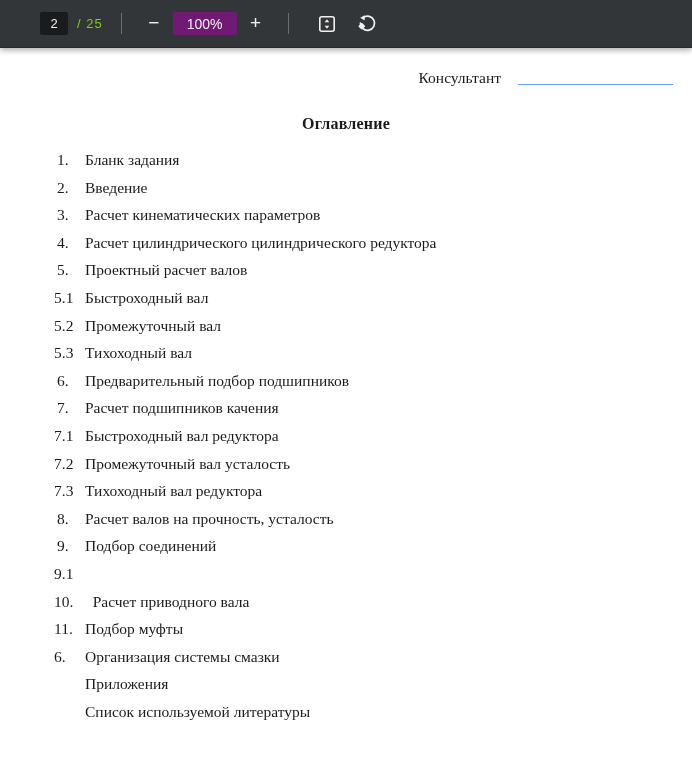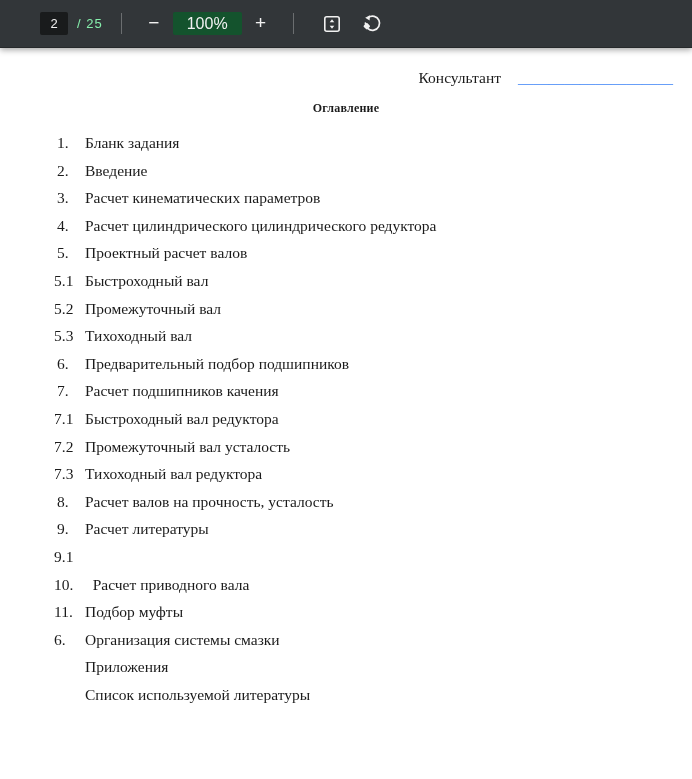--- a/index.html
+++ b/index.html
@@ -28,21 +28,21 @@
     background: #191b1c;
     border: none;
     border-radius: 2px;
     color: #f1f1f1;
     font-family: "Liberation Sans", sans-serif;
     font-size: 13px;
     text-align: center;
     outline: none;
   }
   .page-total {
-    color: #86efac;
+    color: #84cc16;
     font-size: 13px;
     margin-left: 9px;
     letter-spacing: 1px;
     white-space: nowrap;
   }
   .tb-sep {
     width: 1px;
     height: 21px;
     background: rgba(255,255,255,0.28);
     margin: 0 18px;
@@ -57,24 +57,24 @@
     border: none;
     color: #f1f1f1;
     cursor: pointer;
     border-radius: 50%;
     flex: none;
   }
   .glyph-btn { font-size: 19px; line-height: 1; font-weight: 400; padding-bottom: 2px; }
   .zoom-box {
     min-width: 51px;
     height: 23px;
-    background: #14532d;
+    background: #701a75;
     border-radius: 2px;
     color: #f1f1f1;
-    font-size: 16px;
+    font-size: 14px;
     display: flex;
     align-items: center;
     justify-content: center;
     margin: 0 5px;
     padding: 0 14px;
   }
   .icon-btn { margin: 0 6px; }
 
   
   .page {
@@ -94,24 +94,24 @@
     height: 24px;
   }
   .consultant-label { white-space: nowrap; }
   .signature-line {
     margin-left: 17px;
     letter-spacing: 0;
     white-space: nowrap;
     color: #3b82f6;
   }
   .doc-title {
-    margin-top: 8px;
+    margin-top: 22px;
     text-align: center;
     font-weight: bold;
-    font-size: 12px;
+    font-size: 16px;
     letter-spacing: 0.2px;
   }
   .toc {
     margin-top: 13px;
   }
   .toc-row {
     display: flex;
     align-items: baseline;
     line-height: 27.6px;
     padding-left: 54px;
@@ -219,21 +219,21 @@
       <div class="toc-row">
         <span class="toc-num">7.3</span>
         <span class="toc-label">Тихоходный вал редуктора</span>
       </div>
       <div class="toc-row">
         <span class="toc-num pad">8.</span>
         <span class="toc-label">Расчет валов на прочность, усталость</span>
       </div>
       <div class="toc-row">
         <span class="toc-num pad">9.</span>
-        <span class="toc-label">Расчет литературы</span>
+        <span class="toc-label">Подбор соединений</span>
       </div>
       <div class="toc-row">
         <span class="toc-num">9.1</span>
       </div>
       <div class="toc-row">
         <span class="toc-num">10.</span>
         <span class="toc-label">&nbsp;&nbsp;Расчет приводного вала</span>
       </div>
       <div class="toc-row">
         <span class="toc-num">11.</span>

